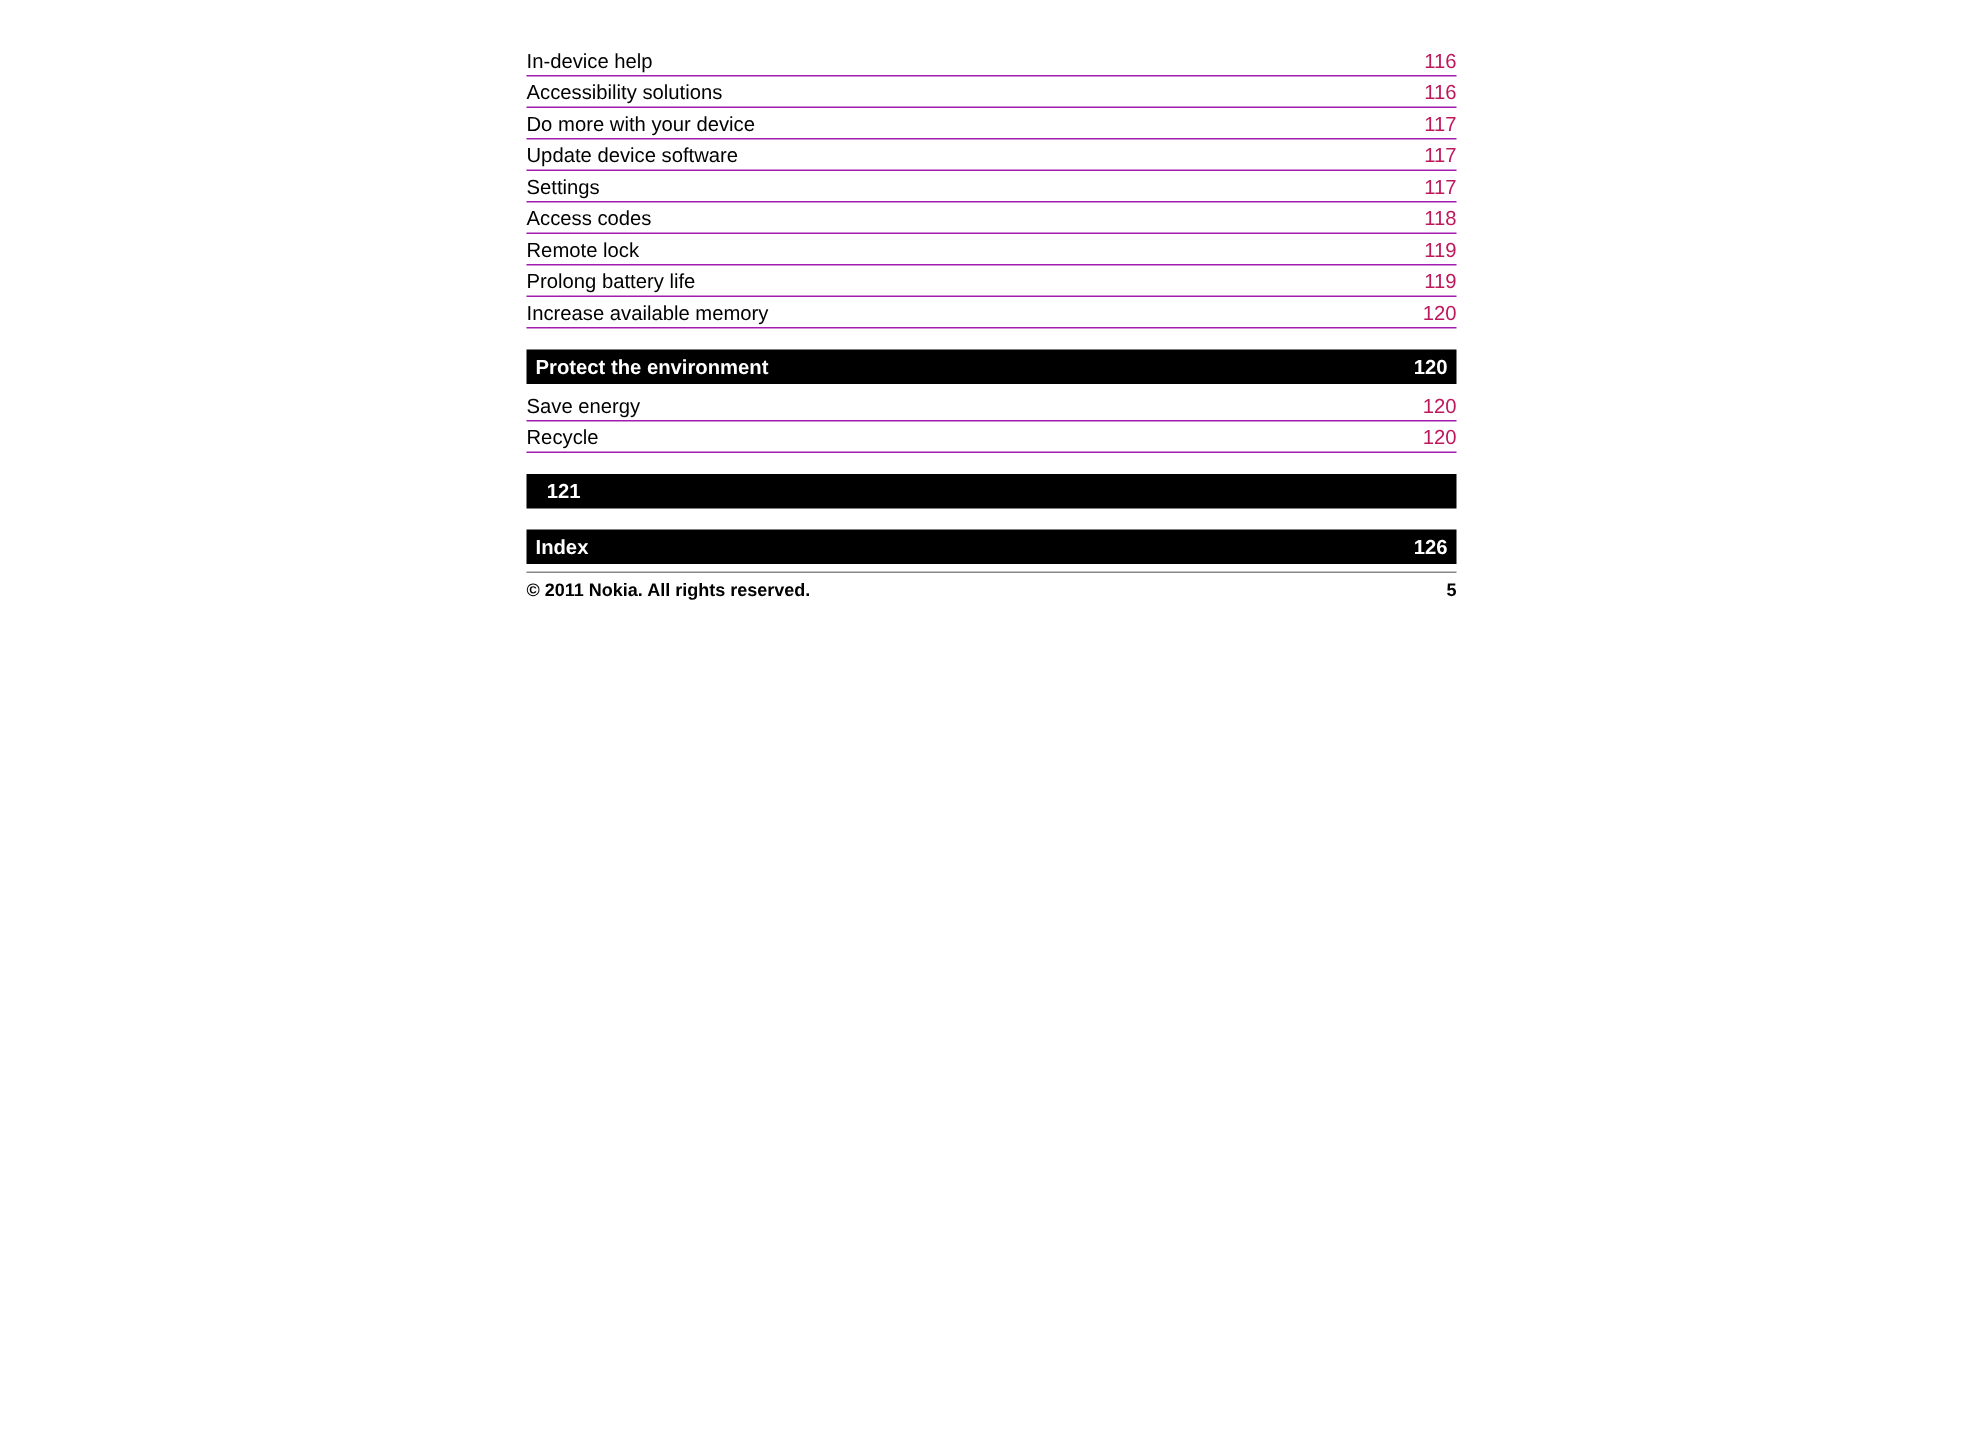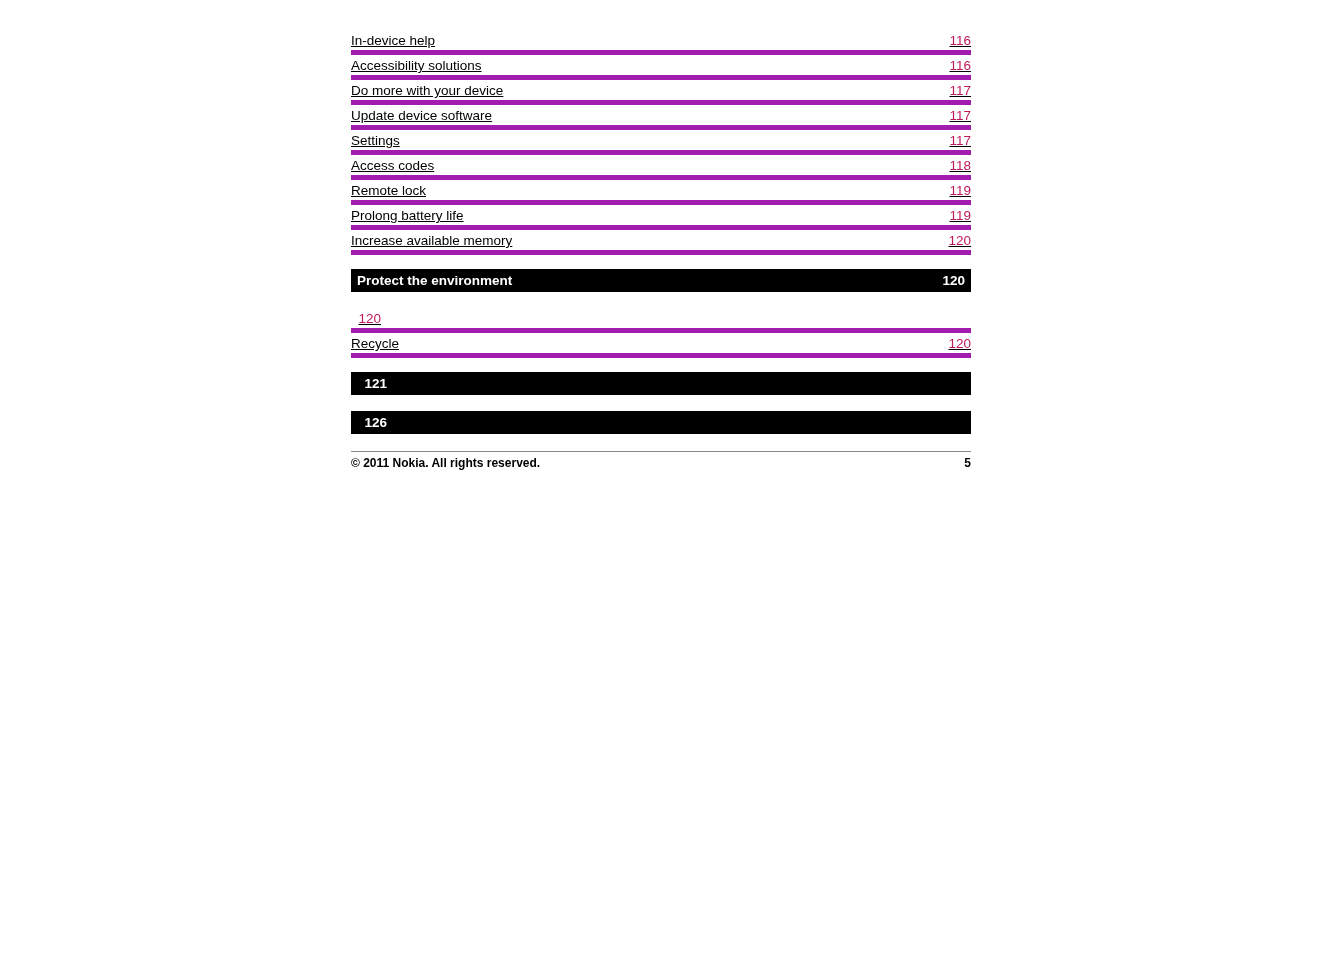--- a/index.html
+++ b/index.html
@@ -26,23 +26,22 @@
     }
 
     .toc-table {
       width: 100%;
       border-collapse: collapse;
     }
 
     .toc-row {
       display: flex;
       align-items: flex-start;
-      border-bottom: 5px solid #a21caf;
+      border-bottom: 1px solid #a21caf;
       padding: 3px 0 2px 0;
-      text-decoration: underline;
     }
 
     .toc-row .entry-label {
       flex: 1;
       font-size: 13.5px;
       color: #000;
       white-space: nowrap;
       padding-right: 4px;
     }
 
@@ -53,21 +52,21 @@
       min-width: 30px;
     }
 
     .section-header-row {
       display: flex;
       align-items: center;
       background-color: #000000;
       color: #ffffff;
       padding: 4px 6px;
       margin-top: 14px;
-      margin-bottom: 16px;
+      margin-bottom: 4px;
     }
 
     .section-header-row .entry-label {
       flex: 1;
       font-size: 13.5px;
       font-weight: bold;
       color: #ffffff;
     }
 
     .section-header-row .entry-page {
@@ -147,30 +146,32 @@
           <span class="entry-page">120</span>
         </div>
       </div>
 
     <div id="sections-container">
         <div class="section-header-row">
           <span class="entry-label">Protect the environment</span>
           <span class="entry-page">120</span>
         </div>
         <div class="toc-row">
+          <span class="entry-label">Save energy</span>
           <span class="entry-page">120</span>
         </div>
         <div class="toc-row">
           <span class="entry-label">Recycle</span>
           <span class="entry-page">120</span>
         </div>
         <div class="section-header-row">
           <span class="entry-page">121</span>
         </div>
         <div class="section-header-row">
+          <span class="entry-label">Index</span>
           <span class="entry-page">126</span>
         </div>
       </div>
   </div>
 
   <div class="footer">
     <span class="footer-left">© 2011 Nokia. All rights reserved.</span>
     <span class="footer-right">5</span>
   </div>
 </div>

